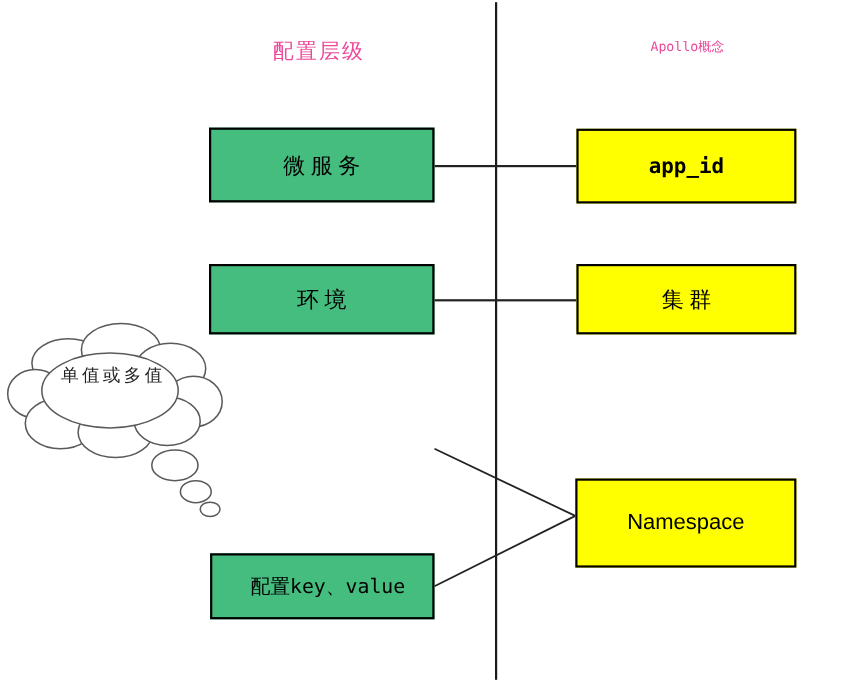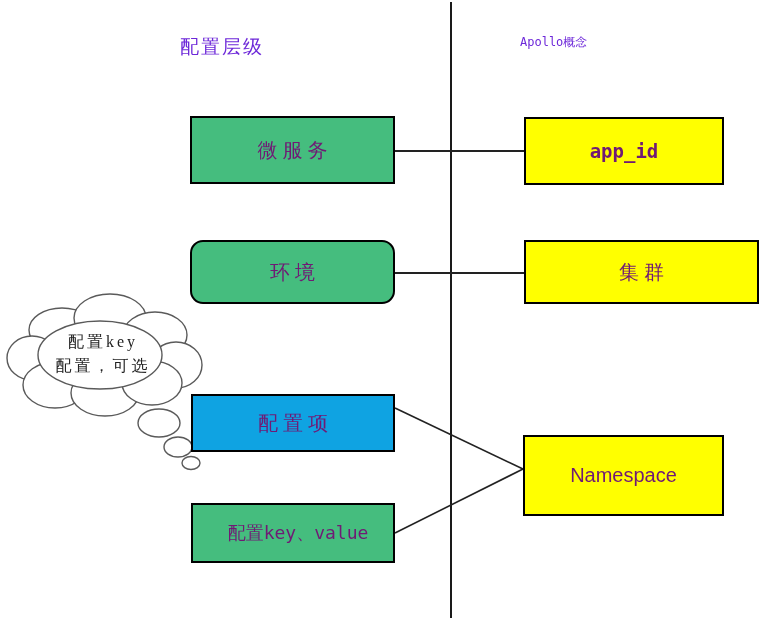--- a/index.html
+++ b/index.html
@@ -12,45 +12,45 @@
     width: 779px;
     height: 620px;
     background: #ffffff;
     overflow: hidden;
     font-family: "Liberation Sans", "DejaVu Sans", sans-serif;
   }
   .col-header {
     position: absolute;
     font-family: "Liberation Serif", "DejaVu Serif", serif;
     font-size: 19px;
-    color: #6d28d9;
+    color: #ec4899;
     letter-spacing: 2px;
     white-space: nowrap;
-    text-align: left;
+    text-align: center;
   }
   .header-left  { left: 180px; top: 34px; width: 220px; }
   .header-right { left: 520px; top: 34px; width: 210px; font-family: "DejaVu Sans Mono", "Liberation Mono", monospace; letter-spacing: 0px; font-size: 12px; }
 
   .divider {
     position: absolute;
     left: 450px;
     top: 2px;
     width: 2px;
     height: 616px;
     background: #1a1a1a;
   }
 
   .node {
     position: absolute;
     border: 2px solid #000000;
     box-sizing: border-box;
     display: flex;
     align-items: center;
     justify-content: center;
-    color: #701a75;
+    color: #000000;
     text-align: center;
     white-space: nowrap;
   }
   .node.green  { background: #45bd7e; }
   .node.yellow { background: #ffff00; }
   .node.blue   { background: #0fa3e2; }
 
   .label-cn {
     font-family: "Liberation Serif", "DejaVu Serif", serif;
     font-size: 20px;
@@ -133,45 +133,41 @@
       <ellipse cx="100" cy="355" rx="62" ry="34"></ellipse>
     </g>
     <g fill="#ffffff" stroke="#5a5a5a" stroke-width="1.4">
       <ellipse cx="159" cy="423" rx="21" ry="14"></ellipse>
       <ellipse cx="178" cy="447" rx="14" ry="10"></ellipse>
       <ellipse cx="191" cy="463" rx="9" ry="6.5"></ellipse>
     </g>
   </svg>
 
   <div class="bubble-text">
-    <div>配置key</div>
-    <div>配置，可选</div>
+    <div>单值或多值</div>
   </div>
 
   <div class="node green" style="left:190px; top:116px; width:205px; height:68px;">
     <span class="label-cn">微服务</span>
   </div>
 
-  <div class="node green" style="left:190px; top:240px; width:205px; height:64px;border-radius:13px;">
+  <div class="node green" style="left:190px; top:240px; width:205px; height:64px;">
     <span class="label-cn">环境</span>
   </div>
 
-  <div class="node blue" style="left:191px; top:394px; width:204px; height:58px;">
-    <span class="label-cn">配置项</span>
-  </div>
 
   <div class="node green" style="left:191px; top:503px; width:204px; height:60px;">
     <span class="label-mix">配置key、value</span>
   </div>
 
   <div class="node yellow" style="left:524px; top:117px; width:200px; height:68px;">
     <span class="label-mono">app_id</span>
   </div>
 
-  <div class="node yellow" style="left:524px; top:240px; width:235px; height:64px;">
+  <div class="node yellow" style="left:524px; top:240px; width:200px; height:64px;">
     <span class="label-cn">集群</span>
   </div>
 
   <div class="node yellow" style="left:523px; top:435px; width:201px; height:81px;">
     <span class="label-sans">Namespace</span>
   </div>
 
 </div>
 
 </body></html>

